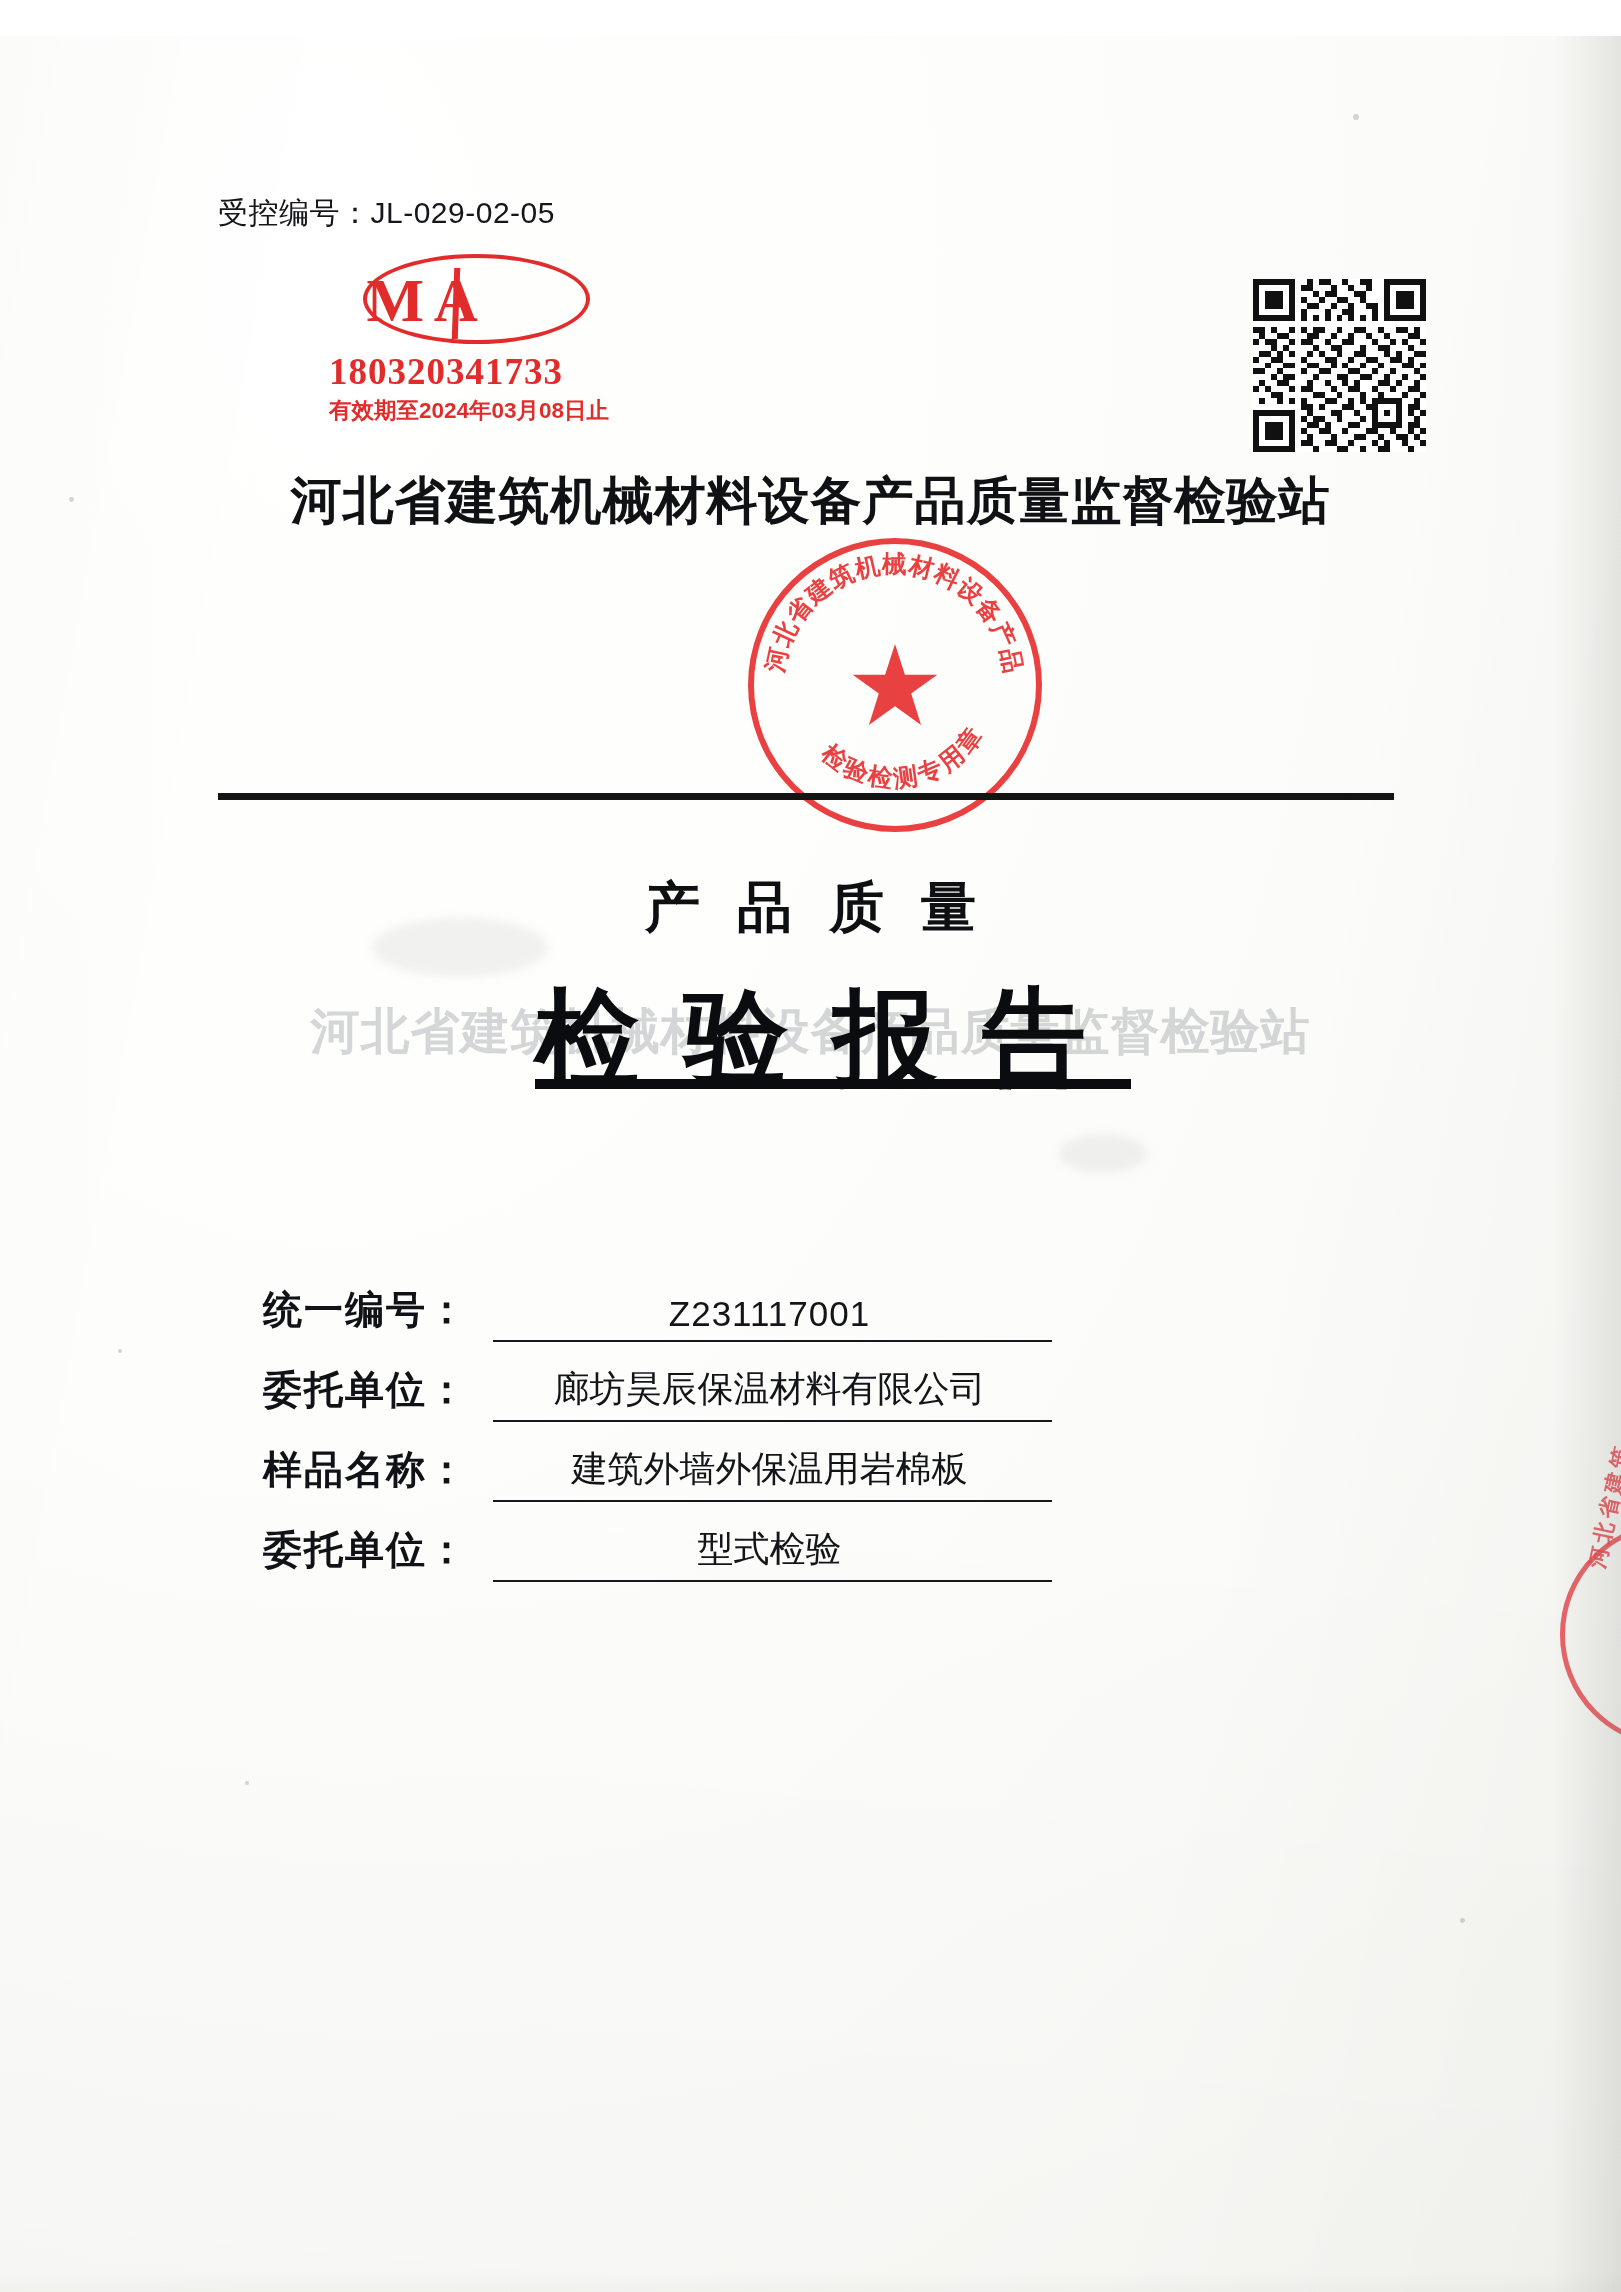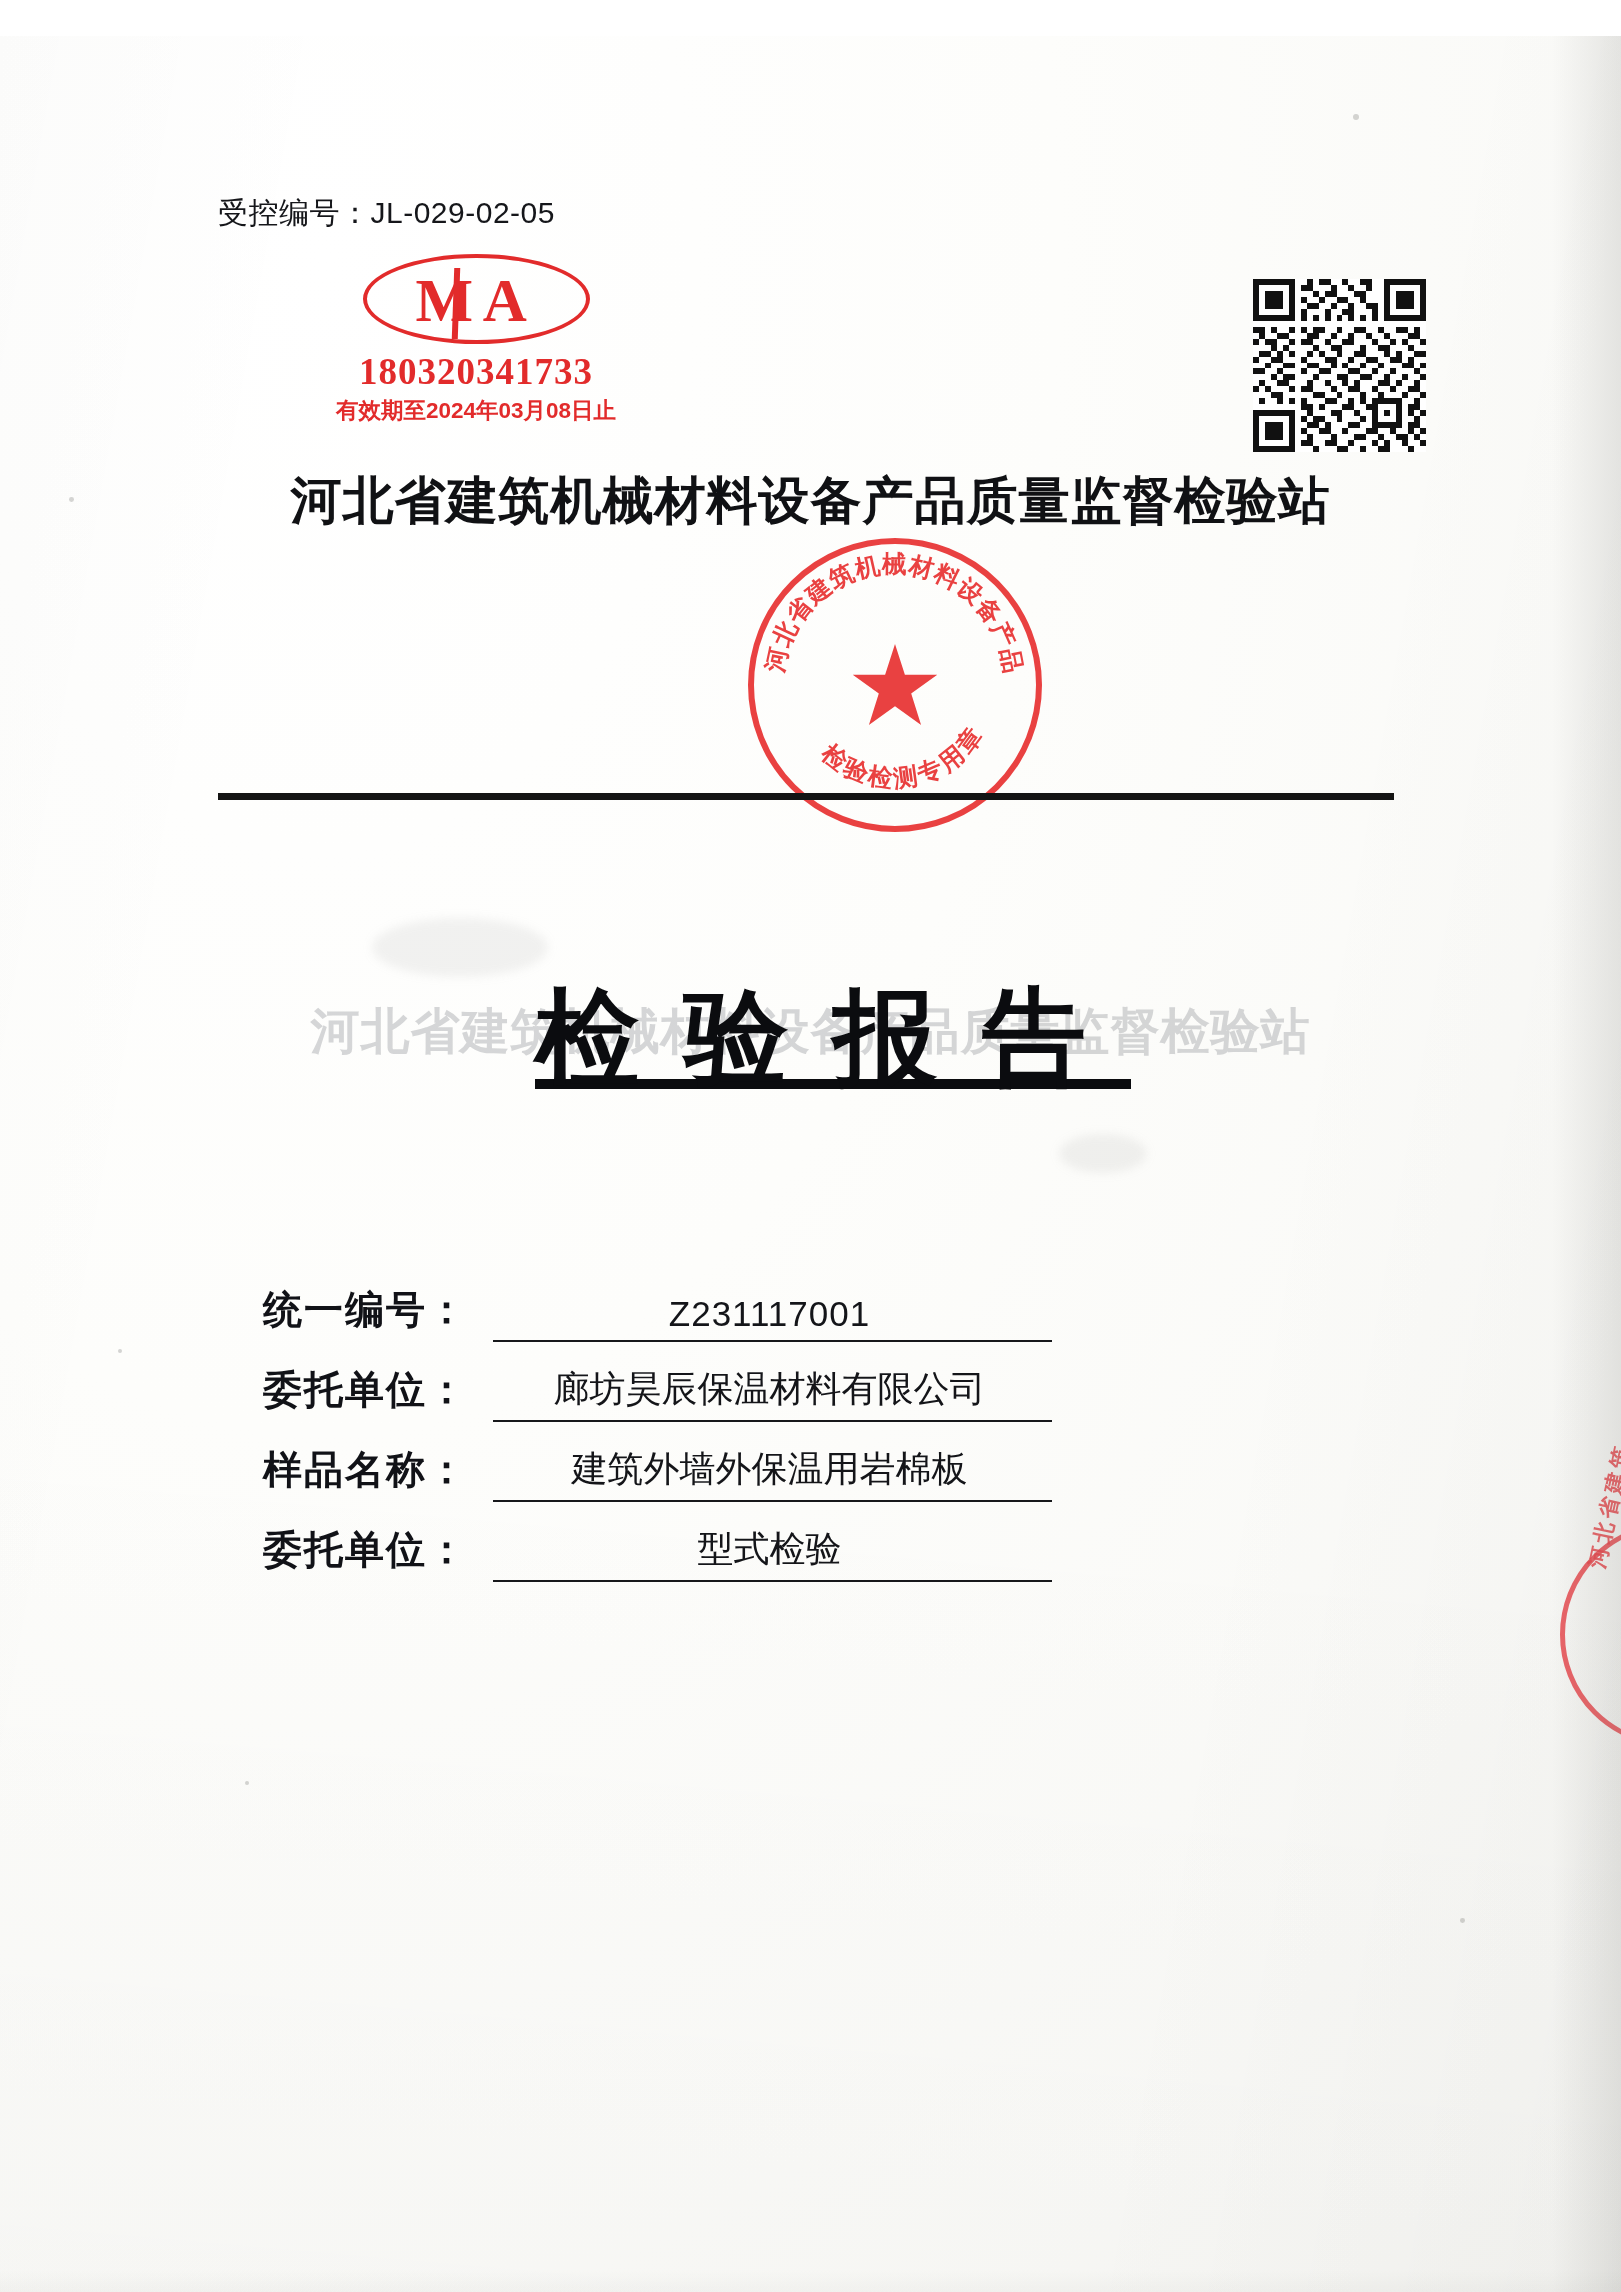--- a/index.html
+++ b/index.html
@@ -73,21 +73,21 @@
     white-space: nowrap;
     font-family: "Liberation Sans", sans-serif;
   }
 
   
   .cma-block {
     position: absolute;
     left: 329px;
     top: 218px;
     width: 294px;
-    text-align: center;
+    text-align: left;
     color: #e03030;
   }
   .cma-ellipse {
     position: relative;
     width: 227px;
     height: 90px;
     margin: 0 auto;
     border: 4.9px solid #e22b2b;
     border-radius: 50%;
     box-sizing: border-box;
@@ -582,20 +582,21 @@
     <div class="seal-star">
       <svg width="90" height="86" viewBox="0 0 100 95">
         <polygon fill="#e83232" points="50,2 61,36 97,36 68,57 79,92 50,71 21,92 32,57 3,36 39,36"></polygon>
       </svg>
     </div>
   </div>
 
   <div class="rule"></div>
 
   <div class="watermark">河北省建筑机械材料设备产品质量监督检验站</div>
+  <div class="title-small">产品质量</div>
   <div class="title-big">检验报告</div>
 
   <div class="fields">
 
     <div class="field-row">
       <div class="field-label">统一编号：</div>
       <div class="field-value-wrap">
         <div class="field-value mono">Z231117001</div>
       </div>
     </div>

